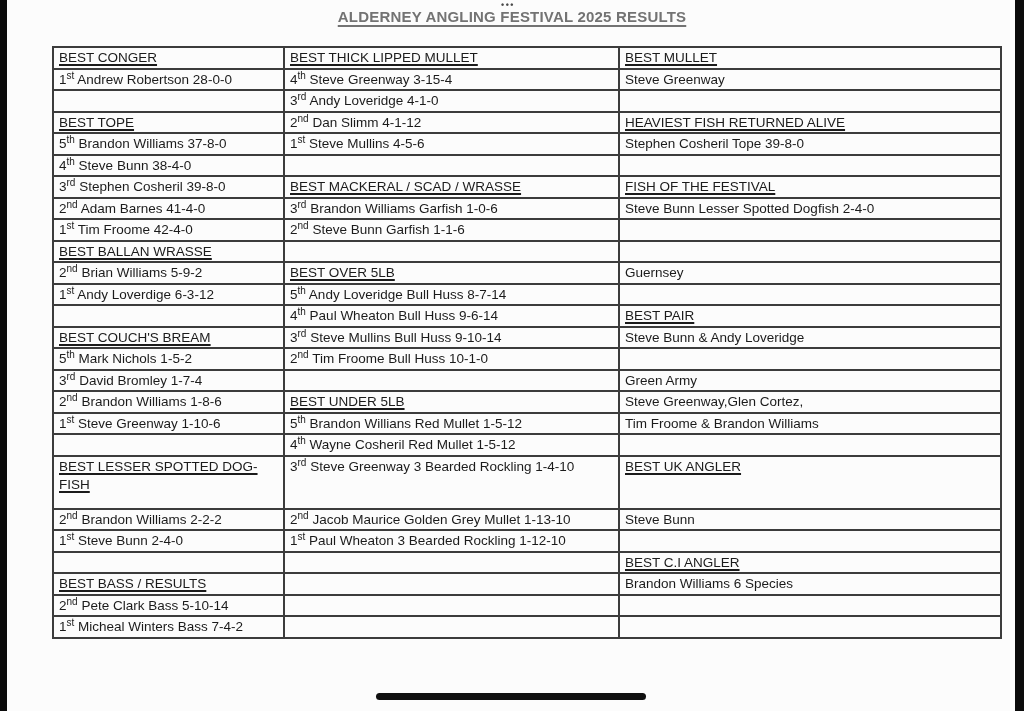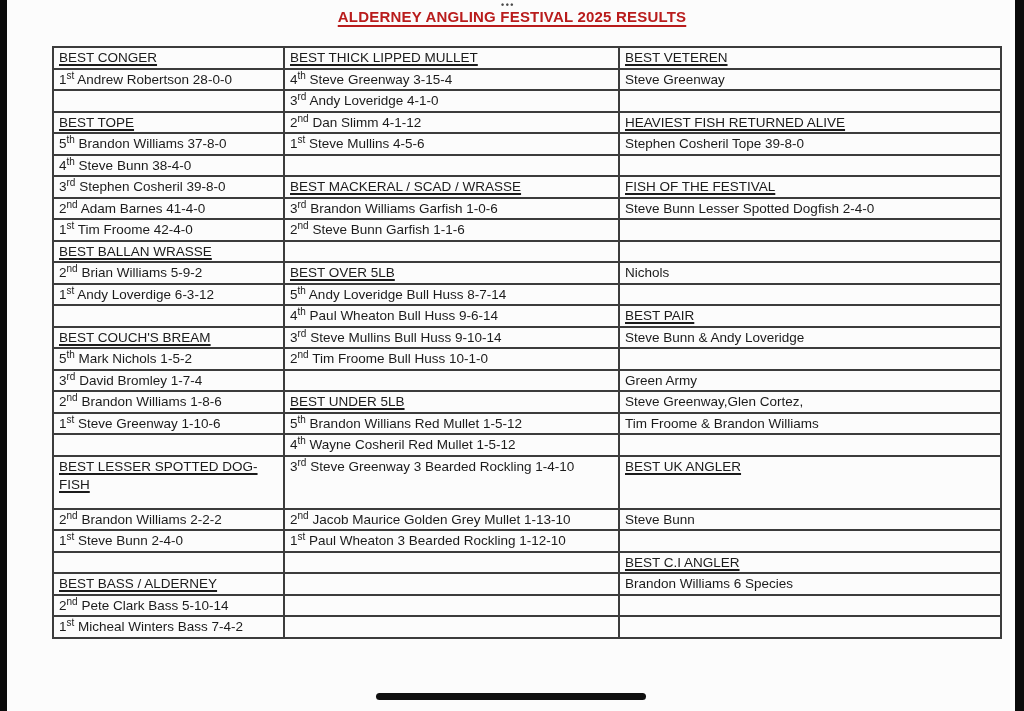--- a/index.html
+++ b/index.html
@@ -45,34 +45,34 @@
 </style>
 </head>
 <body>
 
 <div class="bezel bezel-left"></div>
 <div class="bezel bezel-right"></div>
 
 <span class="proof-dots">•••</span>
 
 <div class="title-wrap">
-  <span class="doc-title" style="color: #b91c1c; text-align: center;">ALDERNEY ANGLING FESTIVAL 2025 RESULTS</span>
+  <span class="doc-title" style="color: #737373; text-align: center;">ALDERNEY ANGLING FESTIVAL 2025 RESULTS</span>
 </div>
 
 <table class="results">
   <colgroup>
     <col style="width:231px">
     <col style="width:335px">
     <col style="width:382px">
   </colgroup>
   <tbody>
       <tr>
         <td class="hdr"><span class="cell-text">BEST CONGER</span></td>
         <td class="hdr"><span class="cell-text">BEST THICK LIPPED MULLET</span></td>
-        <td class="hdr"><span class="cell-text">BEST VETEREN</span></td>
+        <td class="hdr"><span class="cell-text">BEST MULLET</span></td>
       </tr>
       <tr>
         <td><span class="cell-text">1<sup>st</sup> Andrew Robertson 28-0-0</span></td>
         <td><span class="cell-text">4<sup>th</sup> Steve Greenway 3-15-4</span></td>
         <td><span class="cell-text">Steve Greenway</span></td>
       </tr>
       <tr>
         <td><span class="cell-text"></span></td>
         <td><span class="cell-text">3<sup>rd</sup> Andy Loveridge 4-1-0</span></td>
         <td><span class="cell-text"></span></td>
@@ -108,21 +108,21 @@
         <td><span class="cell-text"></span></td>
       </tr>
       <tr>
         <td class="hdr"><span class="cell-text">BEST BALLAN WRASSE</span></td>
         <td><span class="cell-text"></span></td>
         <td><span class="cell-text"></span></td>
       </tr>
       <tr>
         <td><span class="cell-text">2<sup>nd</sup> Brian Williams 5-9-2</span></td>
         <td class="hdr"><span class="cell-text">BEST OVER 5LB</span></td>
-        <td><span class="cell-text">Nichols</span></td>
+        <td><span class="cell-text">Guernsey</span></td>
       </tr>
       <tr>
         <td><span class="cell-text">1<sup>st</sup> Andy Loverdige 6-3-12</span></td>
         <td><span class="cell-text">5<sup>th</sup> Andy Loveridge Bull Huss 8-7-14</span></td>
         <td><span class="cell-text"></span></td>
       </tr>
       <tr>
         <td><span class="cell-text"></span></td>
         <td><span class="cell-text">4<sup>th</sup> Paul Wheaton Bull Huss 9-6-14</span></td>
         <td class="hdr"><span class="cell-text">BEST PAIR</span></td>
@@ -172,21 +172,21 @@
         <td><span class="cell-text">1<sup>st</sup> Steve Bunn 2-4-0</span></td>
         <td><span class="cell-text">1<sup>st</sup> Paul Wheaton 3 Bearded Rockling 1-12-10</span></td>
         <td><span class="cell-text"></span></td>
       </tr>
       <tr>
         <td><span class="cell-text"></span></td>
         <td><span class="cell-text"></span></td>
         <td class="hdr"><span class="cell-text">BEST C.I ANGLER</span></td>
       </tr>
       <tr>
-        <td class="hdr"><span class="cell-text">BEST BASS / ALDERNEY</span></td>
+        <td class="hdr"><span class="cell-text">BEST BASS / RESULTS</span></td>
         <td><span class="cell-text"></span></td>
         <td><span class="cell-text">Brandon Williams 6 Species</span></td>
       </tr>
       <tr>
         <td><span class="cell-text">2<sup>nd</sup> Pete Clark Bass 5-10-14</span></td>
         <td><span class="cell-text"></span></td>
         <td><span class="cell-text"></span></td>
       </tr>
       <tr>
         <td><span class="cell-text">1<sup>st</sup> Micheal Winters Bass 7-4-2</span></td>

